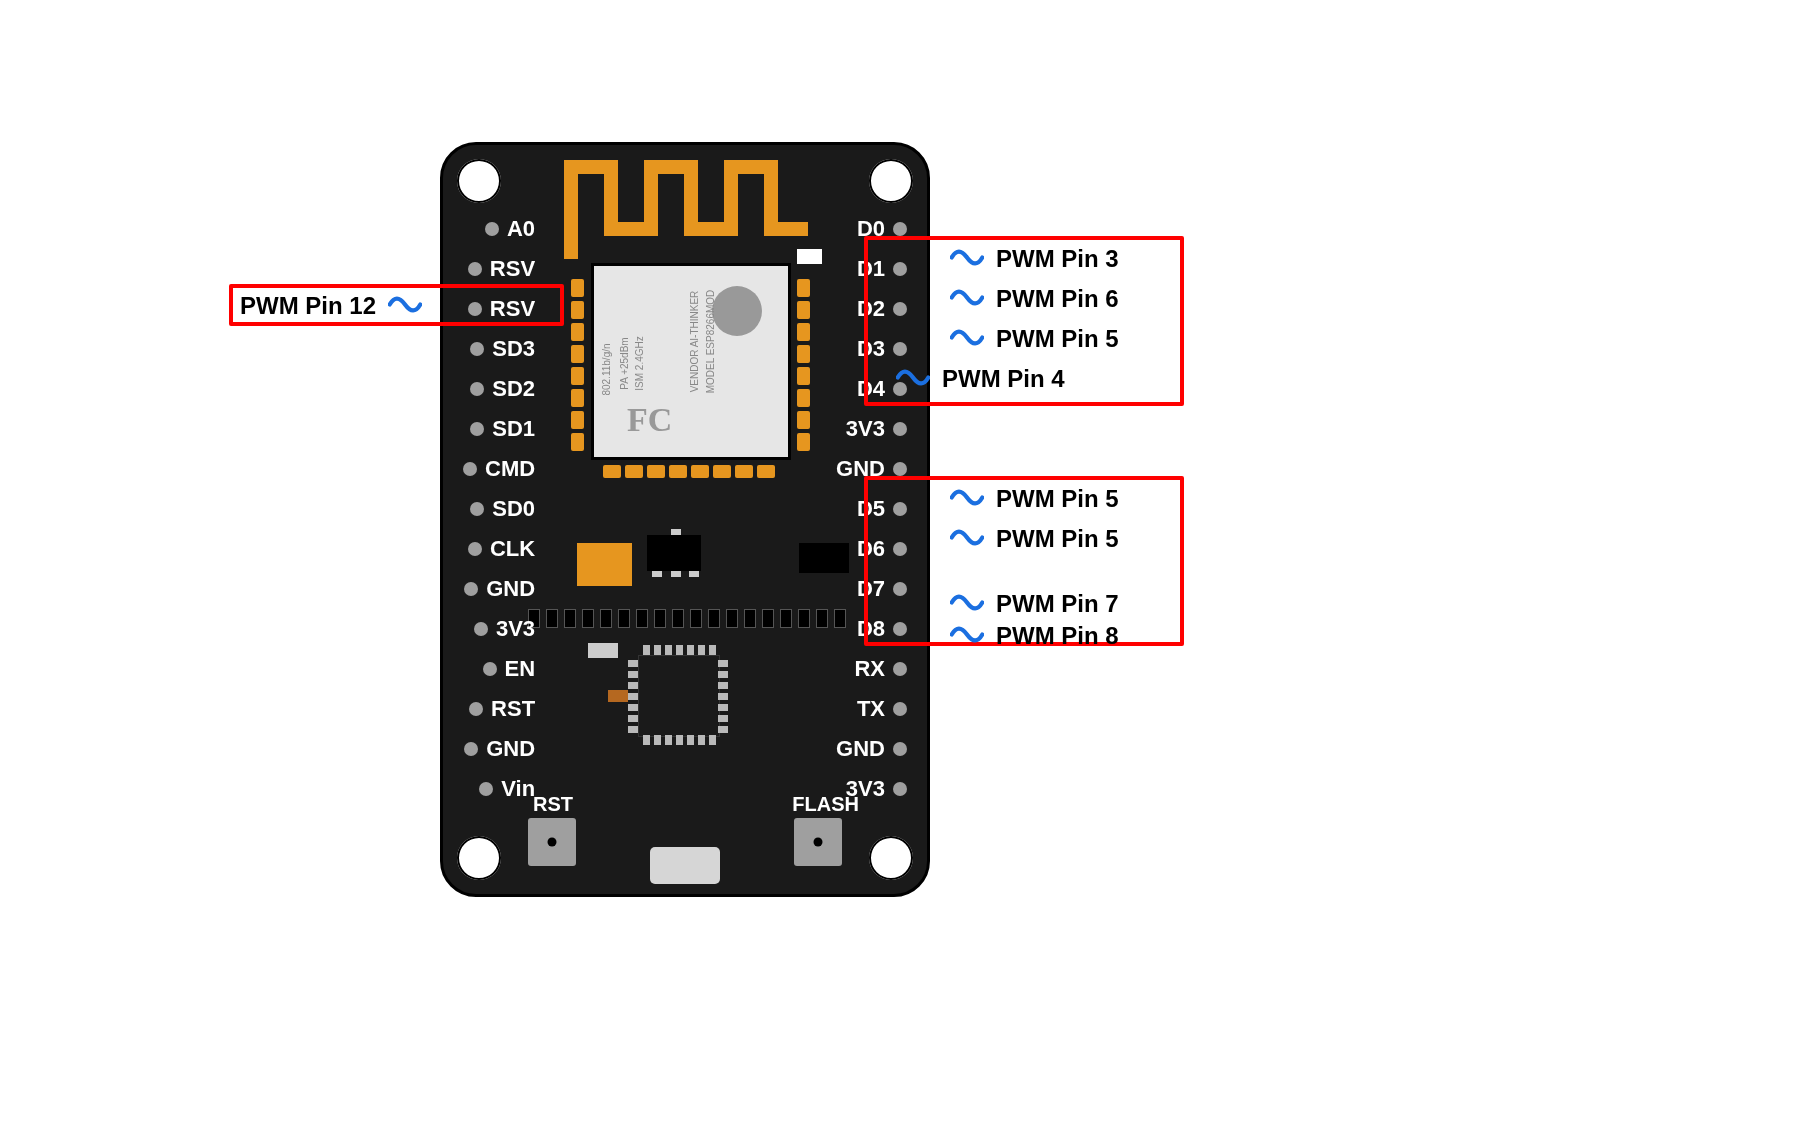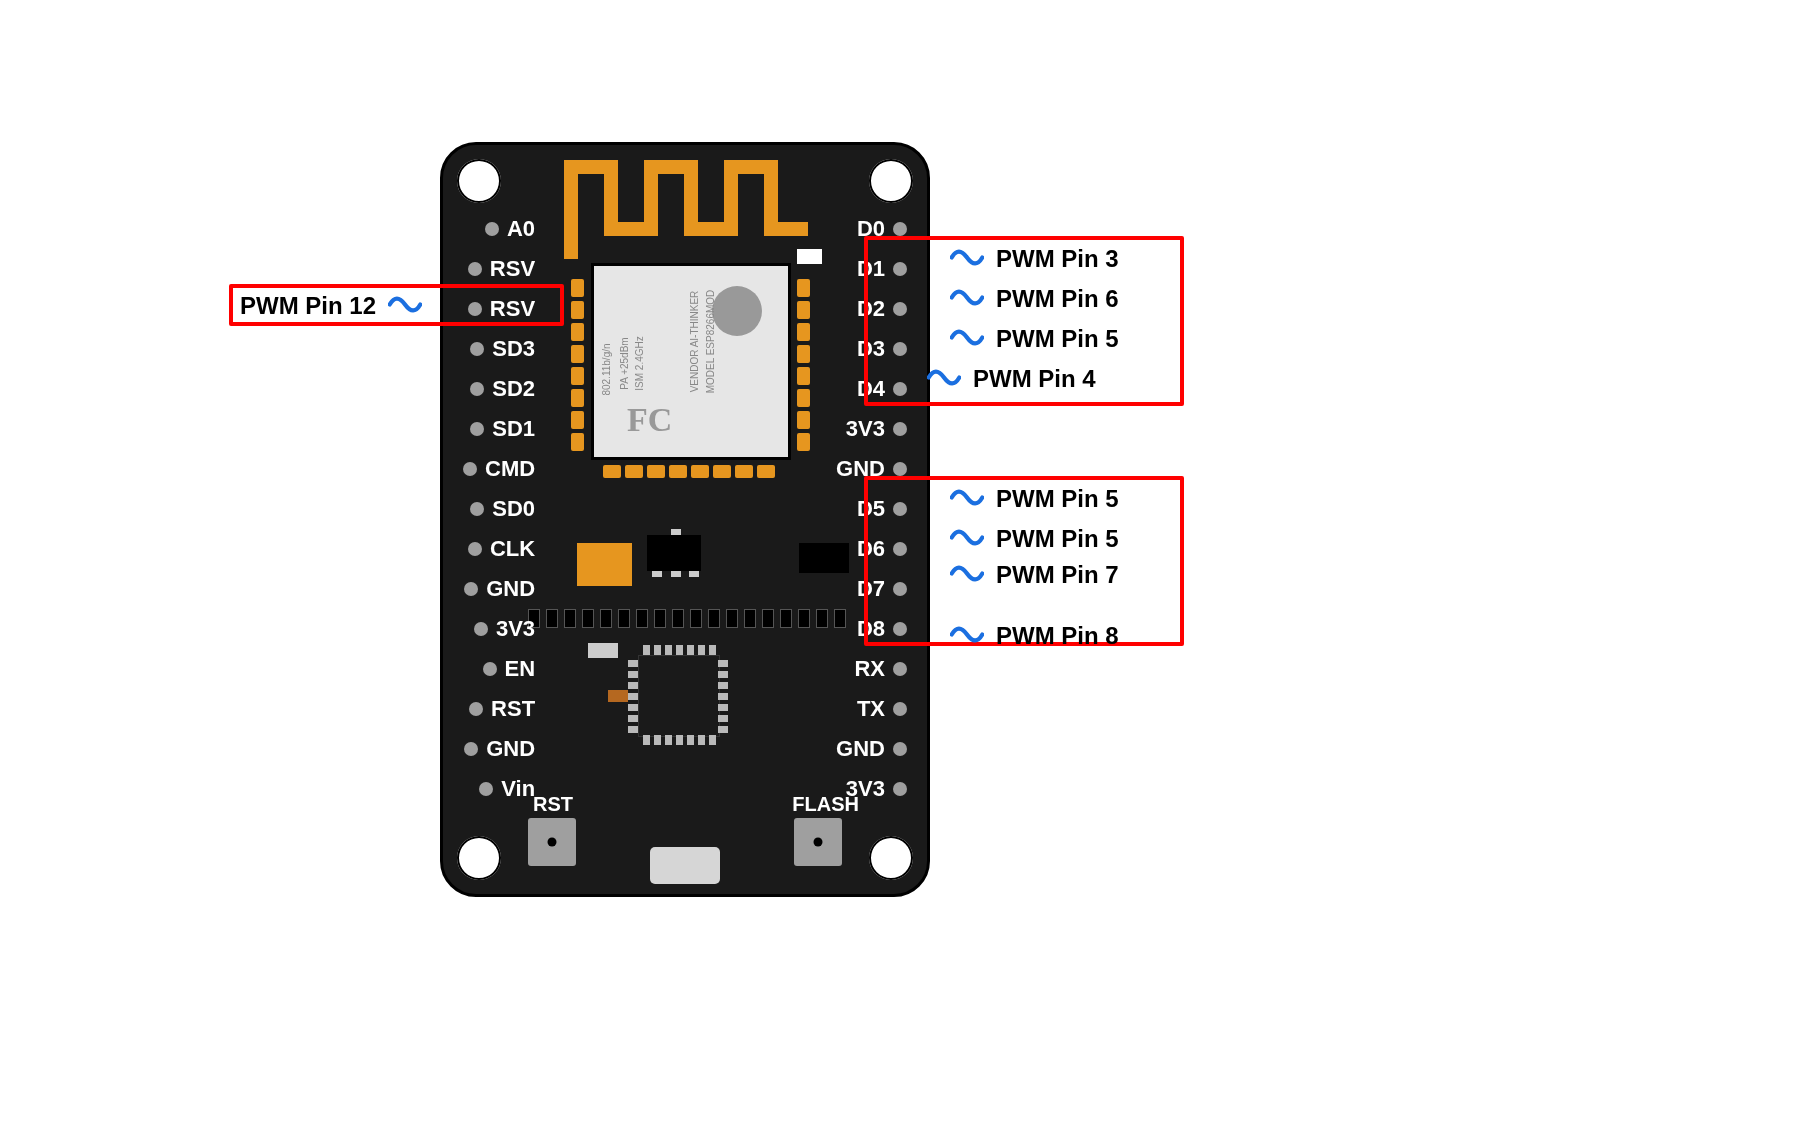--- a/index.html
+++ b/index.html
@@ -329,21 +329,21 @@
         <span>PWM Pin 6</span>
       </div>
       <div class="callout" style="top: 285px; left: 910px;">
         <span class="wave">
           <svg viewBox="0 0 40 20">
             <path d="M2 10 Q10 -4 20 10 T38 10" stroke="#1b6fe0" stroke-width="5" fill="none" stroke-linecap="round"></path>
           </svg>
         </span>
         <span>PWM Pin 5</span>
       </div>
-      <div class="callout" style="top: 325px; left: 887px;">
+      <div class="callout" style="top: 325px; left: 856px;">
         <span class="wave">
           <svg viewBox="0 0 40 20">
             <path d="M2 10 Q10 -4 20 10 T38 10" stroke="#1b6fe0" stroke-width="5" fill="none" stroke-linecap="round"></path>
           </svg>
         </span>
         <span>PWM Pin 4</span>
       </div>
       <div class="callout" style="top: 445px; left: 910px;">
         <span class="wave">
           <svg viewBox="0 0 40 20">
@@ -353,21 +353,21 @@
         <span>PWM Pin 5</span>
       </div>
       <div class="callout" style="top: 485px; left: 910px;">
         <span class="wave">
           <svg viewBox="0 0 40 20">
             <path d="M2 10 Q10 -4 20 10 T38 10" stroke="#1b6fe0" stroke-width="5" fill="none" stroke-linecap="round"></path>
           </svg>
         </span>
         <span>PWM Pin 5</span>
       </div>
-      <div class="callout" style="top: 521px; left: 910px;">
+      <div class="callout" style="top: 550px; left: 910px;">
         <span class="wave">
           <svg viewBox="0 0 40 20">
             <path d="M2 10 Q10 -4 20 10 T38 10" stroke="#1b6fe0" stroke-width="5" fill="none" stroke-linecap="round"></path>
           </svg>
         </span>
         <span>PWM Pin 7</span>
       </div>
       <div class="callout" style="top: 582px; left: 910px;">
         <span class="wave">
           <svg viewBox="0 0 40 20">

